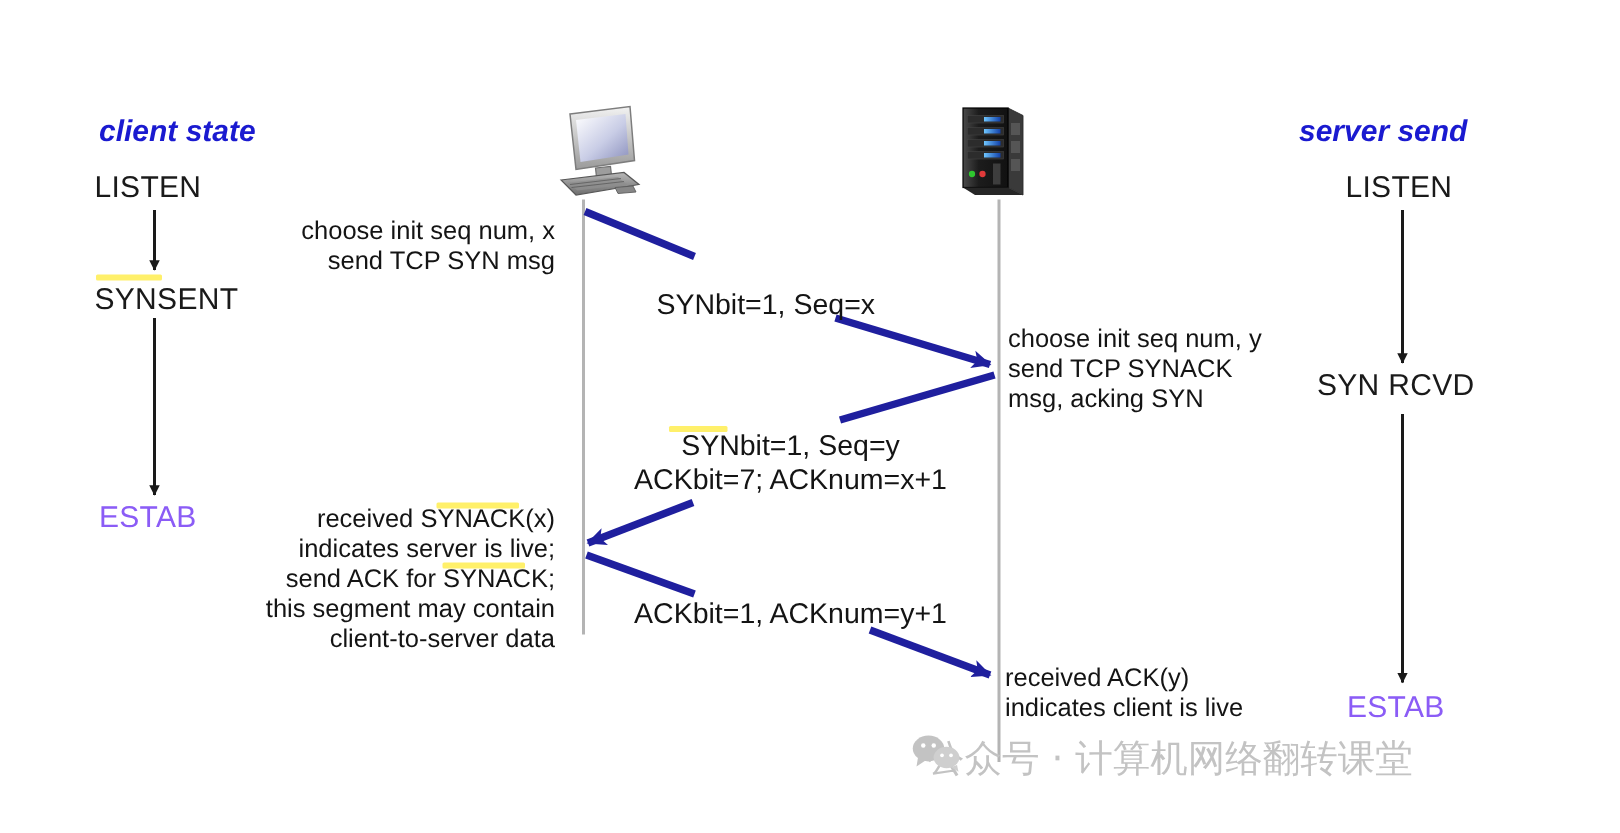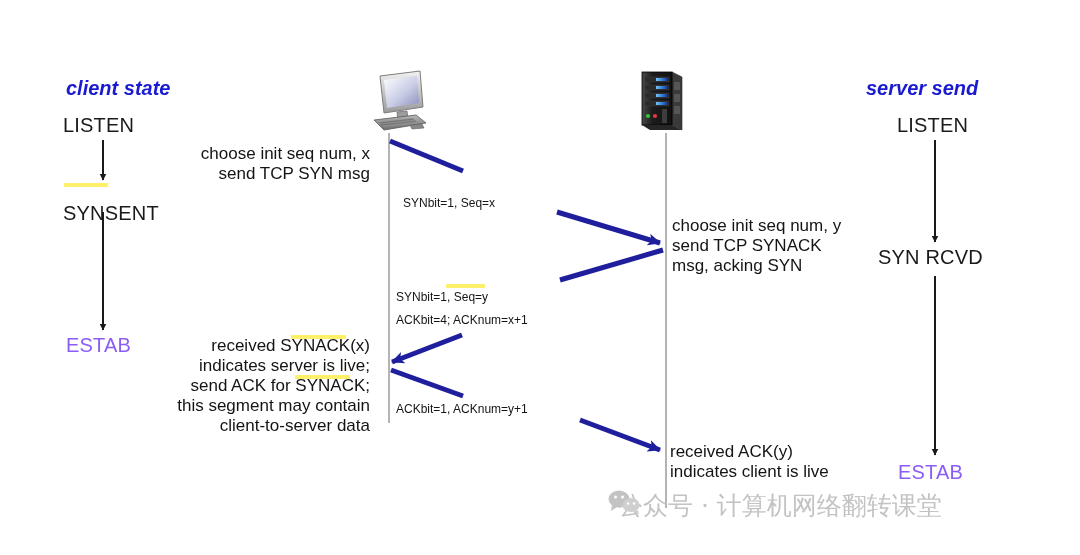--- a/index.html
+++ b/index.html
@@ -44,24 +44,25 @@
     font-size:17px;
     line-height:20px;
     color:#141414;
     white-space:pre-line;
   }
   .note.right{text-align:right;}
   .note.left{text-align:left;}
 
   
   .msg{
-    font-size:12px;
+    font-size:19px;
     line-height:23px;
     color:#141414;
     white-space:pre-line;
+    text-align:center;
   }
 
   
   .lifeline{
     position:absolute;
     width:2px;
     background:#b4b4b4;
   }
 
   svg{position:absolute;left:0;top:0;overflow:visible;}
@@ -164,21 +165,21 @@
       <polygon points="8,59 38,59 48,64 16,64" fill="#262626"></polygon>
     </svg>
   </div>
 
   <div class="abs col-header" style="left:66px;top:77px;">client state</div>
 
   <div class="abs state" style="left:63px;top:114px;">LISTEN</div>
 
   <div class="abs" style="left:63px;top:183px;">
     <div class="hl" style="left:1px;top:0px;width:44px;"></div>
-    <div class="state" style="margin-top:19px;">SYNSENT</div>
+    <div class="state" style="margin-top:6px;">SYNSENT</div>
   </div>
 
   <div class="abs state estab" style="left:66px;top:334px;">ESTAB</div>
 
   <svg width="1080" height="555">
     <defs>
       <marker id="blkArrow" markerWidth="9" markerHeight="9" refX="6.5" refY="4.5" orient="auto" markerUnits="userSpaceOnUse">
         <path d="M0,1 L7,4.5 L0,8 Z" fill="#1a1a1a"></path>
       </marker>
       <marker id="blueArrow" markerWidth="15" markerHeight="13" refX="12" refY="6.5" orient="auto" markerUnits="userSpaceOnUse">
@@ -227,21 +228,21 @@
     <line x1="663" y1="250" x2="560" y2="280" stroke="#1f1f9e" stroke-width="5"></line>
     <line x1="462" y1="335" x2="392" y2="362" stroke="#1f1f9e" stroke-width="5" marker-end="url(#blueArrow)"></line>
 
     <line x1="391" y1="370" x2="463" y2="396" stroke="#1f1f9e" stroke-width="5"></line>
     <line x1="580" y1="420" x2="660" y2="450" stroke="#1f1f9e" stroke-width="5" marker-end="url(#blueArrow)"></line>
   </svg>
 
   <div class="abs msg" style="left:403px;top:192px;width:215px;">SYNbit=1, Seq=x</div>
 
   <div class="abs msg" style="left:396px;top:286px;width:262px;">SYNbit=1, Seq=y
-ACKbit=4; ACKnum=x+1</div>
+ACKbit=7; ACKnum=x+1</div>
   <div class="hl" style="left:446px;top:284px;width:39px;"></div>
 
   <div class="abs msg" style="left:396px;top:398px;width:262px;">ACKbit=1, ACKnum=y+1</div>
 
   <div class="watermark" style="left:608px;top:489px;">
     <span style="display:inline-block;">
       <svg width="34" height="26" viewBox="0 0 34 26">
         <ellipse cx="11" cy="10" rx="10.5" ry="8.6" fill="#c3c3c3"></ellipse>
         <polygon points="4,16 3,22 9,18" fill="#c3c3c3"></polygon>
         <circle cx="7.5" cy="8" r="1.5" fill="#ffffff"></circle>

